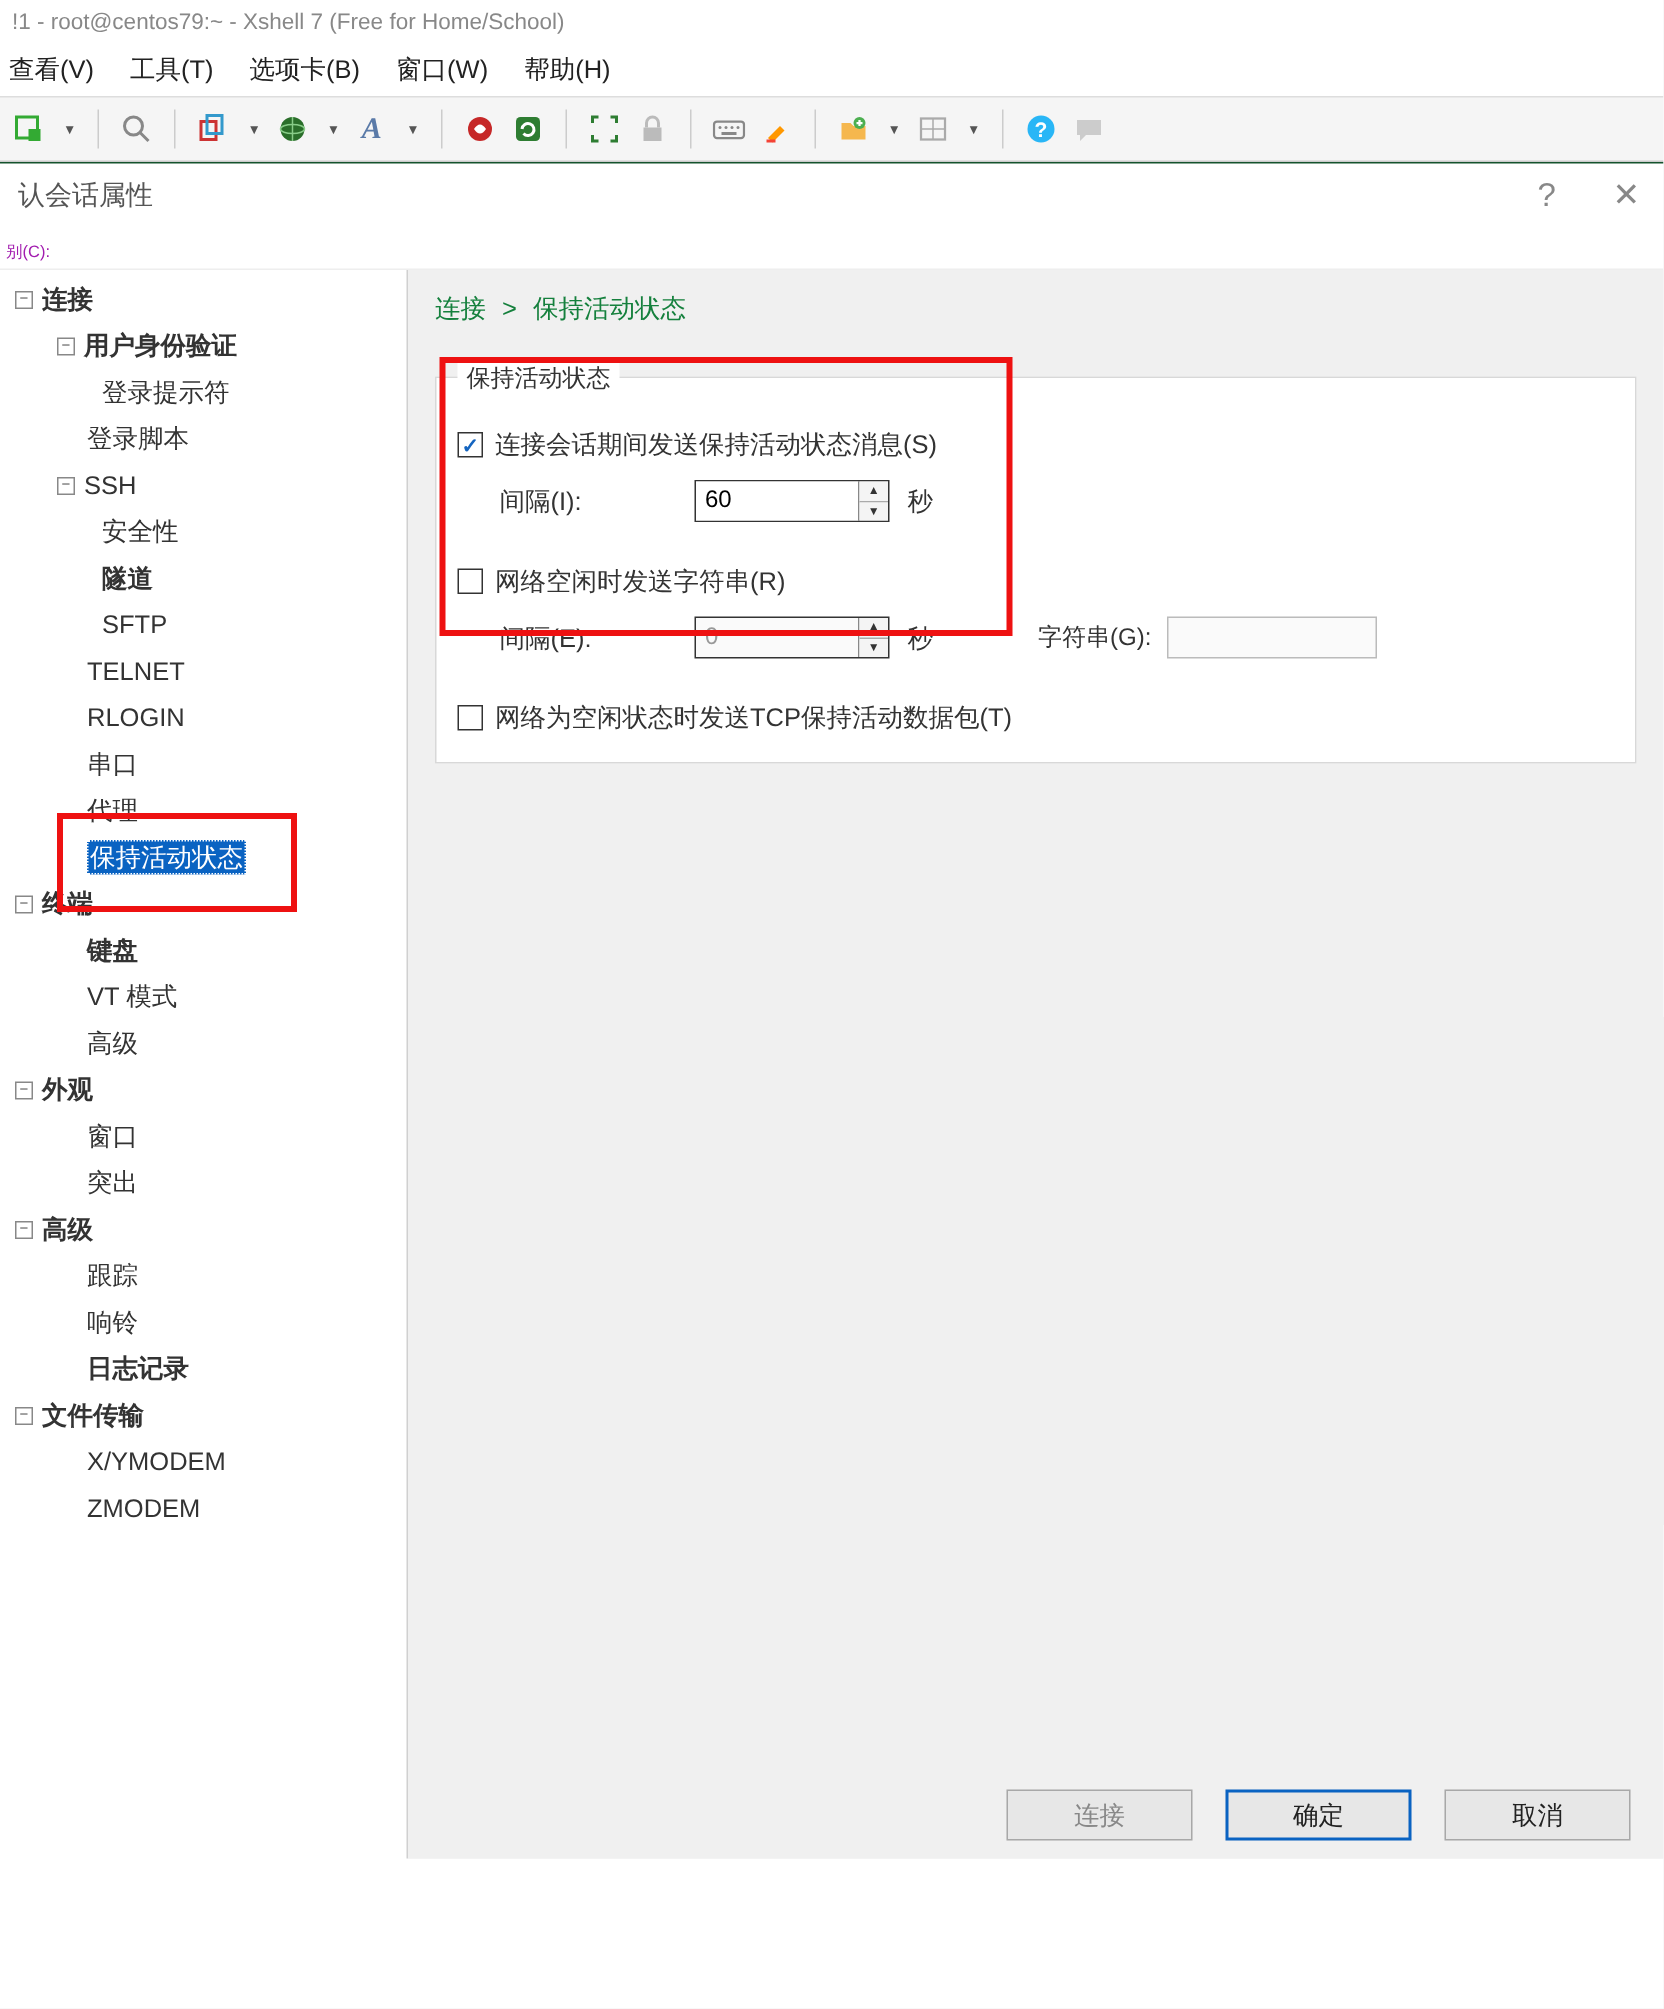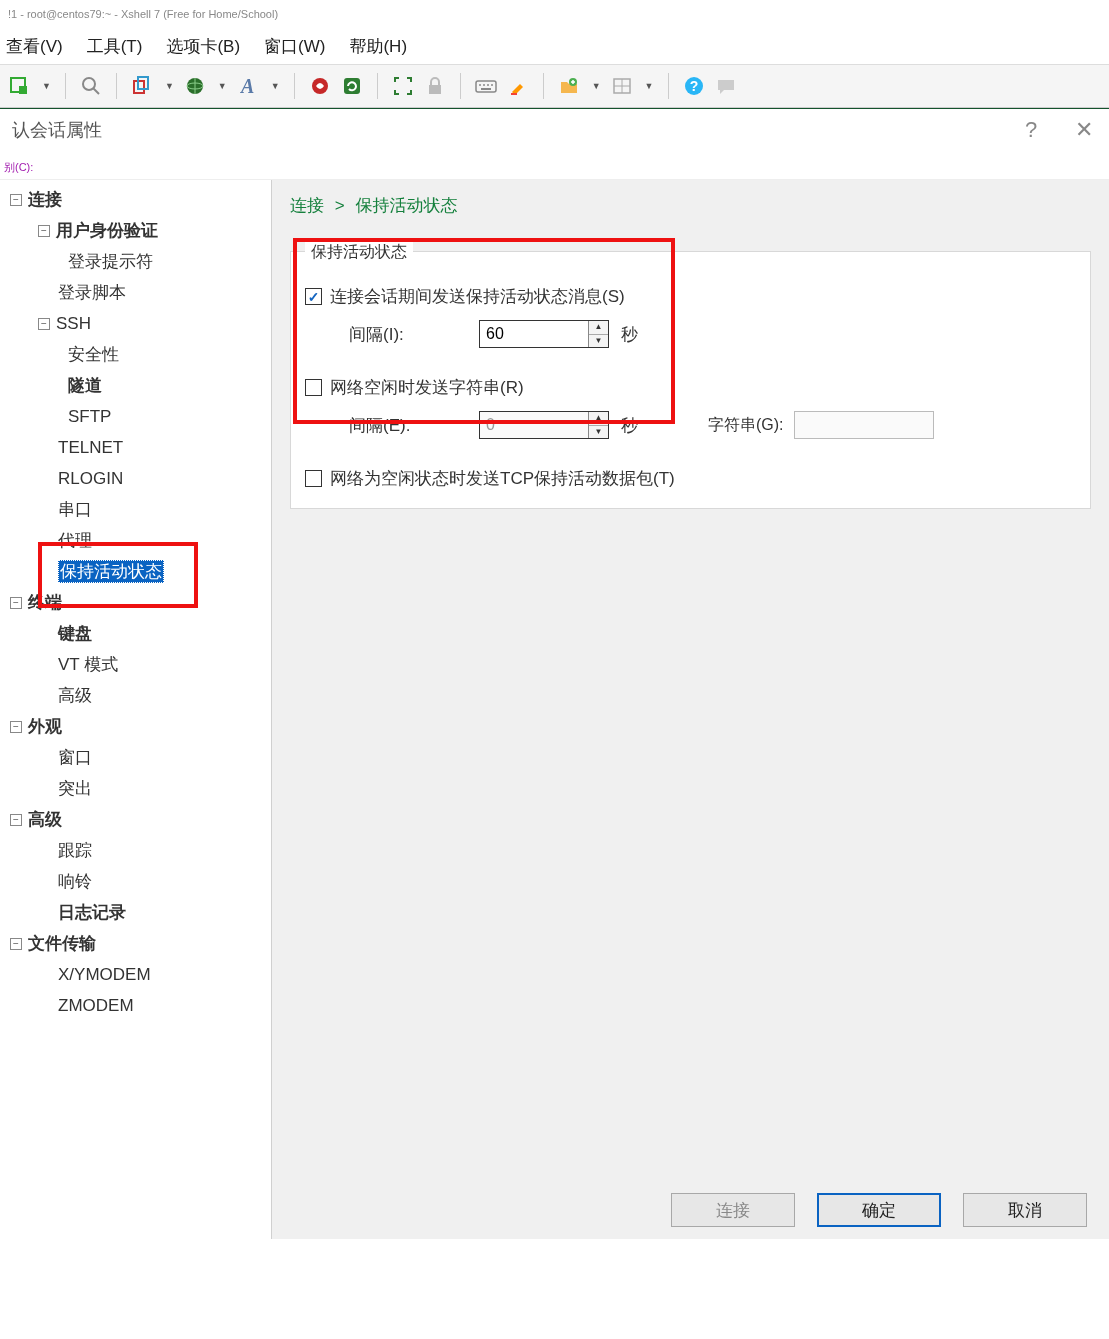--- a/index.html
+++ b/index.html
@@ -1,19 +1,19 @@
 <!DOCTYPE html>
 <html><head>
 <meta charset="utf-8">
 <style>
   * { box-sizing: border-box; margin: 0; padding: 0; font-family: "Microsoft YaHei", "Segoe UI", Tahoma, sans-serif; }
   body { background: #fff; width: 1109px; height: 1339px; overflow: hidden; font-size: 16px; color: #333; }
 
   
-  .titlebar { height: 28px; padding: 2px 8px; color: #888; font-size: 11px; display:flex; align-items:center;}
+  .titlebar { height: 28px; padding: 2px 8px; color: #888; font-size: 15px; display:flex; align-items:center;}
   
   .menubar { height: 36px; display: flex; align-items: center; gap: 24px; padding: 0 6px; color: #222; font-size: 17px;}
   .menubar span { white-space: nowrap; }
   
   .toolbar { height: 44px; border-top: 1px solid #ddd; border-bottom: 1px solid #ccc; background: #f5f5f5; display:flex; align-items:center; gap:10px; padding: 0 8px;}
   .tb-sep { width:1px; height:26px; background:#ccc; margin:0 4px;}
   .tb-ico { width:22px; height:22px; display:inline-flex; align-items:center; justify-content:center;}
   .tb-arrow { font-size:9px; color:#555; margin-left:2px; }
   svg { display:block; }
 
@@ -44,21 +44,21 @@
   .red-box-tree { position:absolute; left:38px; top:362px; width:160px; height:66px; border:4px solid #e11; pointer-events:none;}
 
   
   .breadcrumb { padding: 14px 18px; color:#15803d; font-size:17px; background:#f0f0f0;}
   .panel { margin: 20px 18px; background:#fff; border:1px solid #d8d8d8; padding: 0 14px 18px 14px; position:relative;}
   .panel .group-title { position:relative; top:-10px; background:#fff; display:inline-block; padding:0 6px; font-size:16px; color:#333;}
   .field-row { display:flex; align-items:center; margin: 12px 0 0 0;}
   .field-row label { font-size:17px; }
   .chk { width:17px; height:17px; border:1px solid #333; margin-right:8px; display:inline-flex; align-items:center; justify-content:center; font-size:14px; color:#0a63c2;}
   .chk.checked::after { content:"✓"; color:#1565c0; font-weight:bold;}
-  .indent { margin-left: 44px; }
+  .indent { margin-left: 28px; }
   .label-col { width: 130px; font-size:17px;}
   .spinner { display:flex; border:1px solid #333; height:28px; width:130px; }
   .spinner input { border:none; flex:1; padding:0 6px; font-size:16px; outline:none; width:100%;}
   .spinner .btns { width:20px; display:flex; flex-direction:column; border-left:1px solid #888;}
   .spinner .btns div { flex:1; text-align:center; font-size:8px; line-height:1; display:flex; align-items:center; justify-content:center; background:#f4f4f4; border-bottom:1px solid #aaa;}
   .spinner .btns div:last-child { border-bottom:none;}
   .spinner.disabled input { color:#999; background:#fafafa;}
   .unit { margin-left: 12px; font-size:17px;}
   .string-input { width: 140px; height: 28px; border:1px solid #bbb; margin-left:10px;}
   .red-box-panel { position:absolute; left:2px; top:-14px; width:382px; height:186px; border:4px solid #e11; pointer-events:none;}

